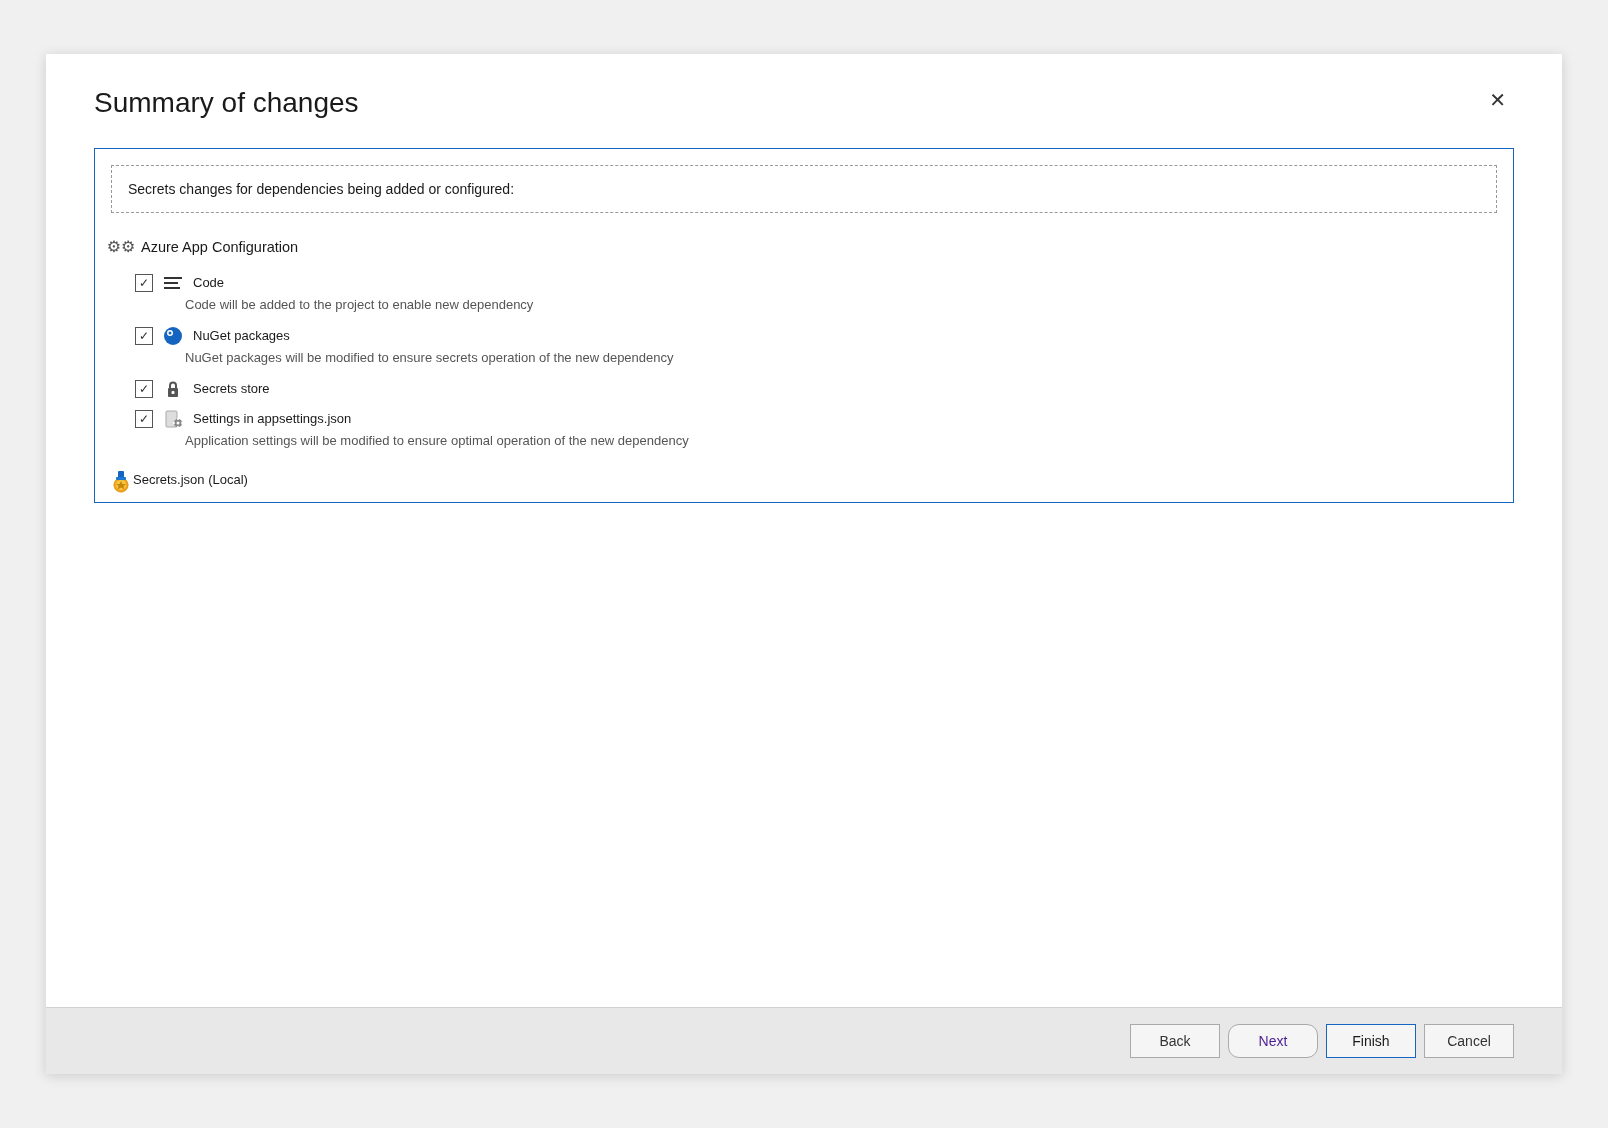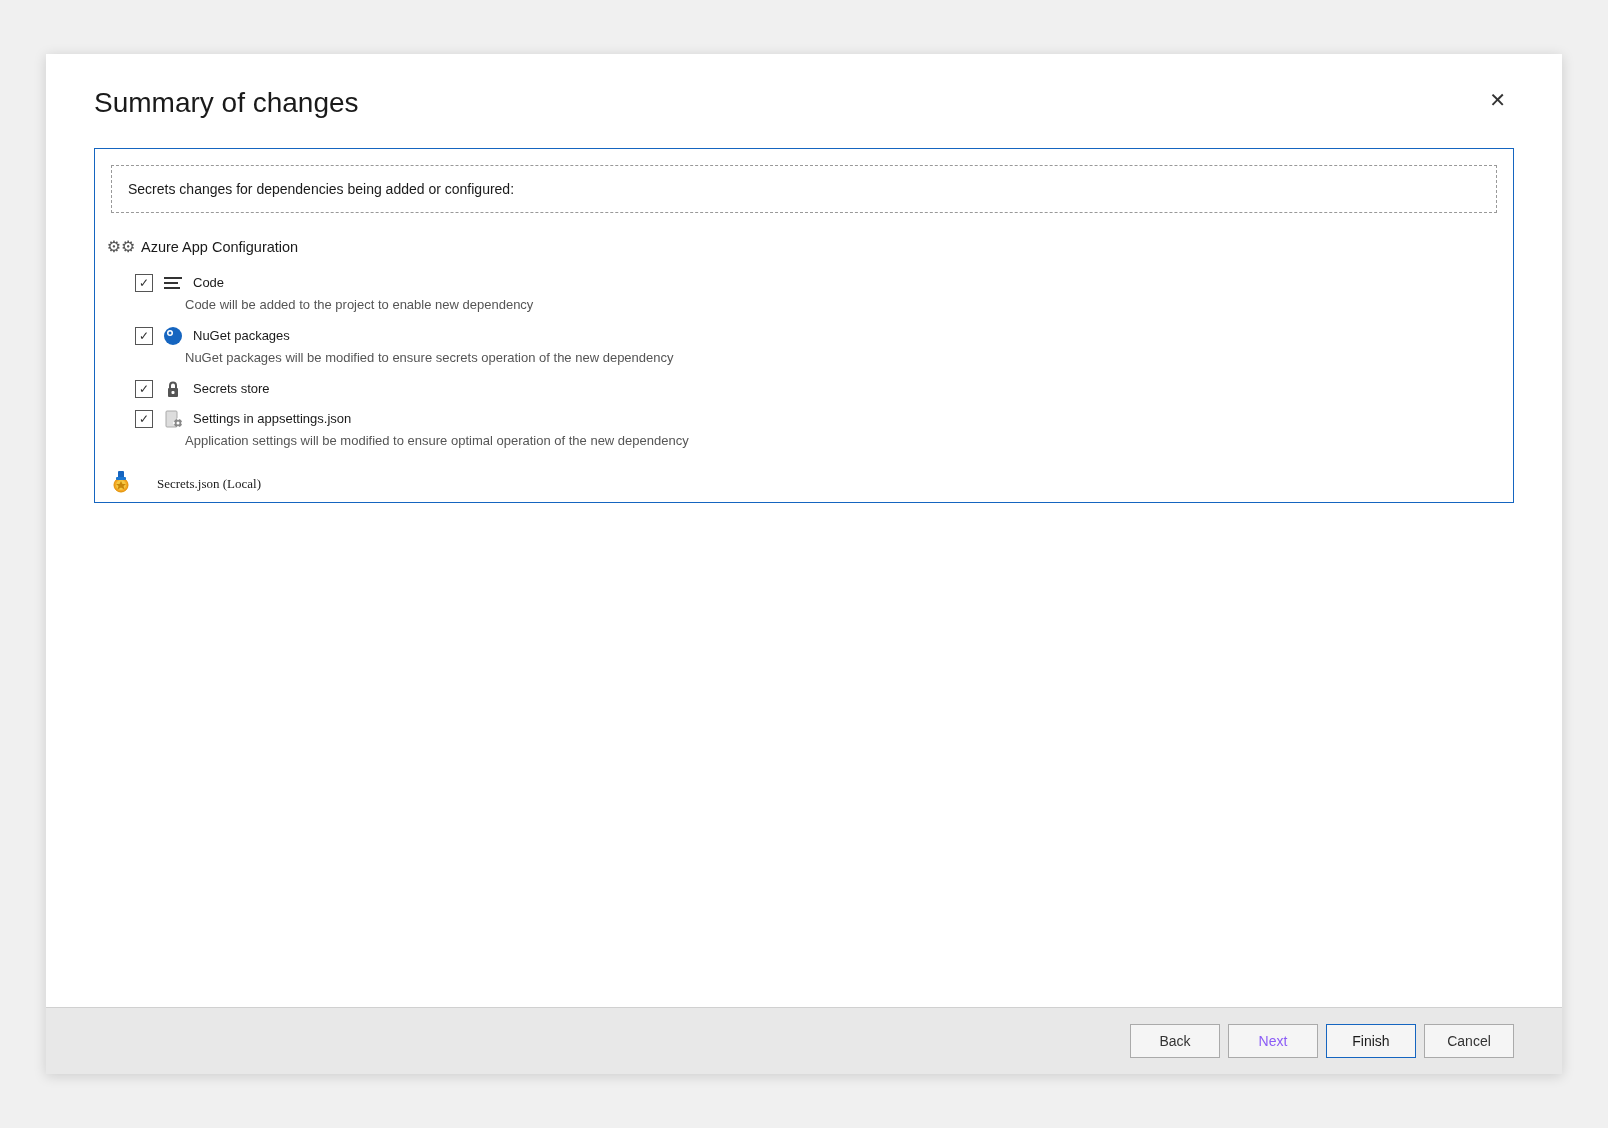--- a/index.html
+++ b/index.html
@@ -148,25 +148,24 @@
     .sub-item-desc {
       margin-left: 50px;
       font-size: 13px;
       color: #555;
       padding-top: 4px;
       padding-bottom: 4px;
     }
 
     .secrets-json-item {
       display: flex;
-      align-items: flex-end;
-      gap: 26px;
+      align-items: flex-start;
+      gap: 2px;
       padding: 10px 16px;
       font-size: 14.5px;
-      font-family: Liberation Serif, serif;
     }
 
     .dialog-footer {
       background: #e8e8e8;
       padding: 16px 48px;
       display: flex;
       justify-content: flex-end;
       gap: 8px;
       align-items: center;
       border-top: 1px solid #d0d0d0;
@@ -177,22 +176,23 @@
       padding: 8px 20px;
       font-size: 14px;
       font-family: 'Segoe UI', sans-serif;
       cursor: pointer;
       border: 1px solid #aaa;
       background: #f5f5f5;
       color: #333;
     }
 
     .footer-btn:disabled {
-      color: #8b5cf6;
+      color: #4c1d95;
       cursor: default;
+      border-radius: 11px;
     }
 
     .footer-btn.primary {
       border: 1.5px solid #1565c0;
       color: #1a1a1a;
       background: #f5f5f5;
     }
 
     
     .azure-config-icon {

